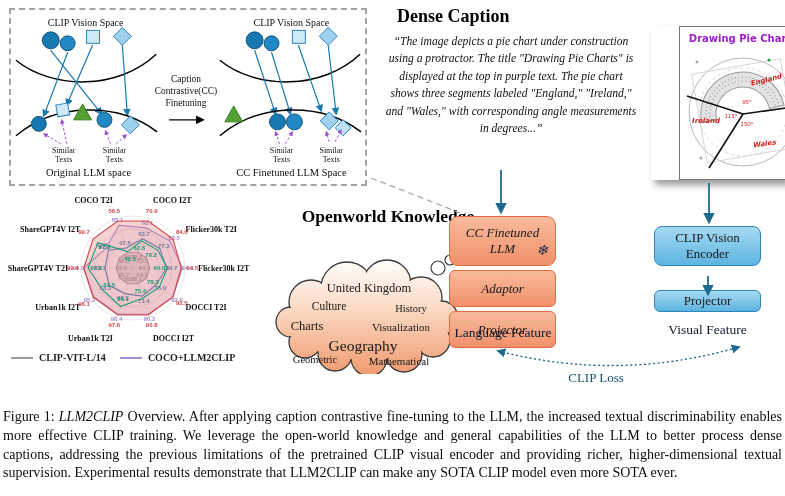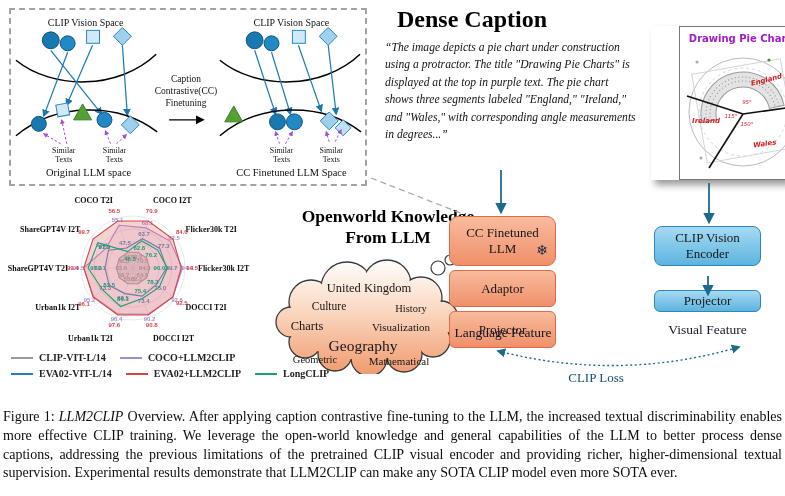--- a/index.html
+++ b/index.html
@@ -7,41 +7,41 @@
   .abs{position:absolute;}
   .fig{position:absolute;left:1px;top:0;width:785px;height:392px;}
   
   .dashed-box{left:8px;top:8px;width:358px;height:178px;border:2px dashed #a3a3a3;box-sizing:border-box;}
   .sp-title{font:10px "Liberation Serif",serif;fill:#111;text-anchor:middle;}
   .sp-mid{font:9.5px "Liberation Serif",serif;fill:#111;text-anchor:middle;}
   .sp-label{font:8px "Liberation Serif",serif;fill:#111;text-anchor:middle;}
   .sp-caption{font:10.5px "Liberation Serif",serif;fill:#111;text-anchor:middle;}
   
   .dense{left:384px;top:6px;width:252px;}
-  .dense h2{margin:0 0 6px 12px;font-size:24px;font-weight:bold;color:#000;}
-  .dense p{margin:0;font-style:italic;font-weight:500;font-size:11.6px;line-height:1.5;text-align:left;color:#111;}
+  .dense h2{margin:0 0 6px 12px;font-size:18px;font-weight:bold;color:#000;}
+  .dense p{margin:0;font-style:italic;font-weight:500;font-size:11.6px;line-height:1.5;text-align:center;color:#111;}
   
   .pie-box{left:650px;top:26px;width:108px;height:154px;box-shadow:4px 5px 7px rgba(0,0,0,0.4);padding-left:28px;}
   .pie-title{font:bold 10px "DejaVu Sans",sans-serif;text-anchor:middle;}
   .pie-red{font:italic bold 7px "DejaVu Sans",sans-serif;text-anchor:middle;}
   .pie-ang{font:italic 5.5px "DejaVu Sans",sans-serif;text-anchor:middle;}
   
   .radar{left:0px;top:196px;width:270px;height:158px;}
   .radar-cat{font:bold 8px "Liberation Serif",serif;fill:#0d0d0d;}
   .radar-val{font:bold 6px "Liberation Sans",sans-serif;}
   .legend{left:10px;top:352px;width:390px;font-family:"Liberation Serif",serif;}
   .legend-row{display:flex;gap:14px;margin-bottom:5px;align-items:flex-end;}
   .legend-item{display:flex;align-items:center;font-weight:bold;font-size:10px;color:#222;white-space:nowrap;}
   .legend-line{display:inline-block;width:22px;height:2px;margin-right:6px;}
   
   .cloud-title{left:262px;top:206px;width:250px;text-align:center;font-weight:bold;font-size:17.5px;line-height:1.2;color:#000;}
   .cloud-svg{left:268px;top:244px;width:195px;height:130px;}
   .cloud-word{font-family:"Liberation Serif",serif;fill:#161616;text-anchor:middle;}
   
-  .lang-col{left:448px;top:216px;width:107px;}
+  .lang-col{left:448px;top:216px;width:107px;font-style:italic;}
   .vis-col{left:653px;top:226px;width:107px;}
   .obox,.bbox{box-sizing:border-box;display:flex;align-items:center;justify-content:center;
     text-align:center;font-size:13px;color:#161616;position:relative;}
   .obox{background:linear-gradient(180deg,#f8bb9d,#f0906a);border:1.5px solid #e2temp;}
   .obox{border:1.5px solid #e06a42;border-radius:9px;}
   .bbox{background:linear-gradient(180deg,#a6daf2,#5db4e0);border:1.5px solid #2f86b8;border-radius:8px;}
   .box-tall{height:50px;margin-bottom:4px;line-height:1.25;}
   .box-small{height:37px;margin-bottom:4px;border-radius:6px !important;}
   .bbox.box-tall{height:40px;margin-bottom:24px;}
   .bbox.box-small{height:22px;}
@@ -252,39 +252,24 @@
       <div class="legend-row">
         <span class="legend-item">
           <span class="legend-line" style="background: rgb(155, 155, 155);"></span>
           <span>CLIP-VIT-L/14</span>
         </span>
         <span class="legend-item">
           <span class="legend-line" style="background: rgb(165, 140, 205);"></span>
           <span>COCO+LLM2CLIP</span>
         </span>
       </div>
-      <div class="legend-row">
-        <span class="legend-item">
-          <span class="legend-line" style="background: rgb(45, 123, 182);"></span>
-          <span>EVA02-VIT-L/14</span>
-        </span>
-        <span class="legend-item">
-          <span class="legend-line" style="background: rgb(214, 69, 69);"></span>
-          <span>EVA02+LLM2CLIP</span>
-        </span>
-        <span class="legend-item">
-          <span class="legend-line" style="background: rgb(28, 158, 119);"></span>
-          <span>LongCLIP</span>
-        </span>
-      </div>
     </div>
 
   <div class="abs cloud-title">
     <div>Openworld Knowledge</div>
-    <div>From LLM</div>
   </div>
   <svg class="abs cloud-svg" viewBox="0 0 195 130">
     <defs>
       <linearGradient id="cloudGrad" gradientUnits="userSpaceOnUse" x1="0" y1="14" x2="0" y2="128">
         <stop offset="0" stop-color="#ffffff"></stop>
           <stop offset="0.45" stop-color="#fbd9c3"></stop>
           <stop offset="1" stop-color="#f09d72"></stop>
       </linearGradient>
     </defs>
     <g id="cloud-shape">

